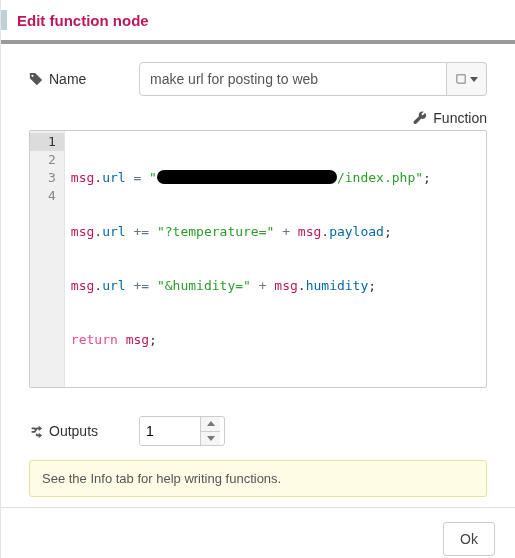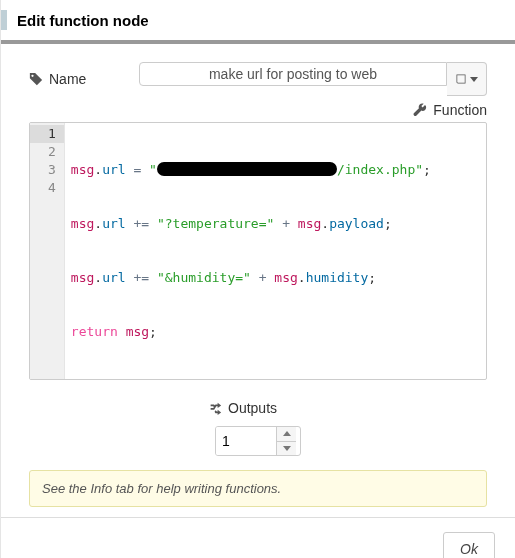--- a/index.html
+++ b/index.html
@@ -28,59 +28,58 @@
   .titlebar .left-stripe {
     width: 6px;
     height: 20px;
     background: #bfcfd6;
     margin-right: 10px;
   }
   .titlebar h1 {
     font-size: 15px;
     font-weight: bold;
     margin: 0;
-    color: #000000;
+    color: #be185d;
   }
   .body {
     flex: 1;
     padding: 18px 28px 10px 28px;
     display: flex;
     flex-direction: column;
   }
   .form-row {
     display: flex;
     align-items: center;
-    margin-bottom: 6px;
+    margin-bottom: 14px;
     gap: 10px;
   }
   .form-row.stacked { flex-direction: column; align-items: stretch; gap: 4px; }
   .form-label {
     width: 100px;
     display: flex;
     align-items: center;
     gap: 6px;
     font-size: 14px;
     color: #333;
   }
   .form-label .icon { width: 14px; height: 14px; display: inline-flex; align-items: center; justify-content: center; }
   .form-label .icon svg { width: 14px; height: 14px; fill: #555; }
   .name-input-wrap {
     flex: 1;
     display: flex;
   }
   .text-input {
     flex: 1;
-    height: 24px;
+    height: 34px;
     padding: 0 10px;
     border: 1px solid #ccc;
     border-radius: 4px 0 0 4px;
     font-size: 14px;
     color: #555;
     outline: none;
-    text-align: center;
   }
   .name-append {
     height: 34px;
     width: 40px;
     border: 1px solid #ccc;
     border-left: none;
     border-radius: 0 4px 4px 0;
     background: #f7f7f7;
     display: flex;
     align-items: center;
@@ -138,21 +137,20 @@
     background: #000;
     border-radius: 8px;
     height: 14px;
     vertical-align: -2px;
   }
   .outputs-row {
     display: flex;
     align-items: center;
     gap: 10px;
     margin-bottom: 14px;
-    flex-direction: column;
   }
   .spinner {
     display: flex;
     height: 30px;
     border: 1px solid #ccc;
     border-radius: 3px;
     overflow: hidden;
     width: 86px;
   }
   .spinner input {
@@ -183,40 +181,38 @@
   .arrow-up { width:0;height:0;border-left:4px solid transparent;border-right:4px solid transparent;border-bottom:5px solid #777;}
   .arrow-dn { width:0;height:0;border-left:4px solid transparent;border-right:4px solid transparent;border-top:5px solid #777;}
 
   .tip {
     background: #fffce6;
     border: 1px solid #e6e2a3;
     border-radius: 3px;
     padding: 10px 12px;
     font-size: 13px;
     color: #555;
-    font-style: italic;
   }
 
   .footer {
     border-top: 1px solid #ddd;
     padding: 14px 20px;
     display: flex;
     justify-content: flex-end;
     gap: 10px;
   }
   .btn {
     height: 34px;
     padding: 0 16px;
     border: 1px solid #ccc;
     background: #fff;
     border-radius: 3px;
     font-size: 14px;
     color: #444;
     cursor: pointer;
-    font-style: italic;
   }
 </style>
 </head>
 <body>
 
 <div class="dialog">
 
   <div class="titlebar">
     <div class="left-stripe"></div>
     <h1>Edit function node</h1>

